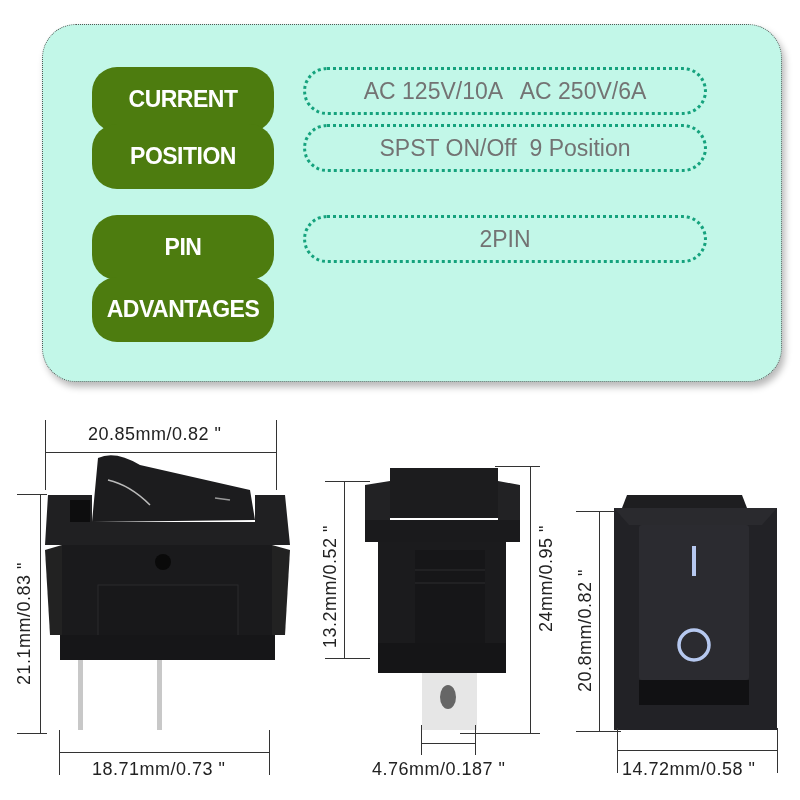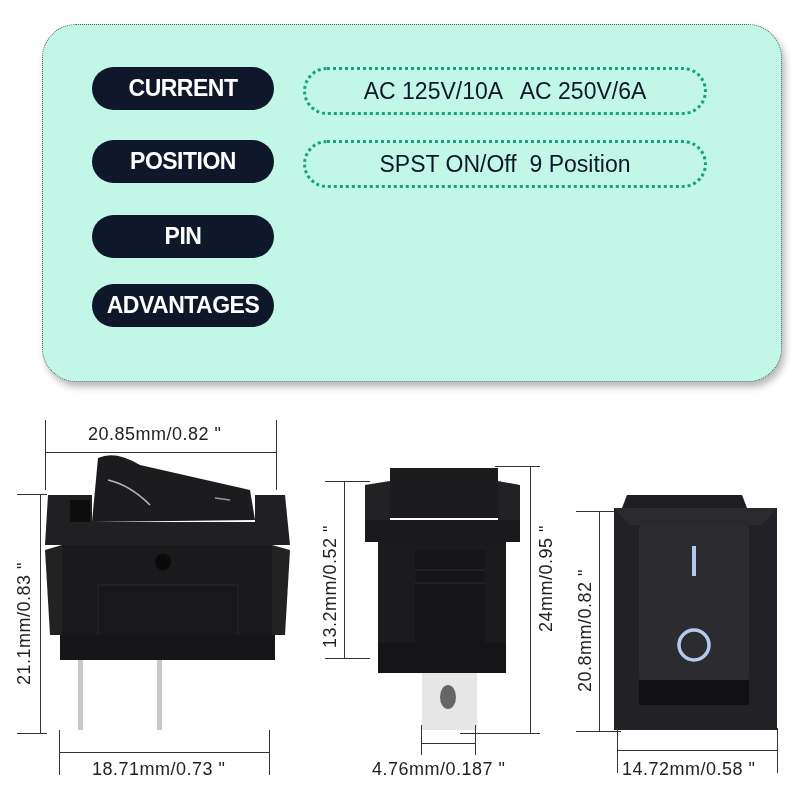--- a/index.html
+++ b/index.html
@@ -9,58 +9,59 @@
   
   .panel {
     position: absolute; left: 42px; top: 24px; width: 740px; height: 358px;
     background: #c2f7e8;
     border: 1px dotted #555;
     border-radius: 34px;
     box-shadow: 3px 5px 7px rgba(0,0,0,0.28);
   }
   .row { position: absolute; left: 0; width: 740px; height: 50px; }
   .pill {
-    position: absolute; left: 49px; width: 182px; height: 43px;
-    background: #0f172a; border-radius: 25px;
+    position: absolute; left: 49px; width: 182px; height: 65px;
+    background: #4d7c0f; border-radius: 25px;
     color: #fff; font-weight: bold; font-size: 23px;
     display: flex; align-items: center; justify-content: center;
     letter-spacing: -0.5px;
   }
   .val {
     position: absolute; left: 260px; width: 404px; height: 48px;
     border: 3px dotted #15a27d; border-radius: 24px;
-    color: #0f172a; font-size: 23px;
+    color: #737373; font-size: 23px;
     display: flex; align-items: center; justify-content: center;
     white-space: pre;
   }
 
   
   .dim { position: absolute; color: #222; font-size: 18px; white-space: pre; letter-spacing: 0.5px; }
   .vdim { position: absolute; color: #222; font-size: 18px; white-space: pre; letter-spacing: 0.5px;
           transform-origin: left top; transform: rotate(-90deg); }
   .line { position: absolute; background: #333; }
 
   .sw { position: absolute; }
 </style>
 </head>
 <body>
 
 <div class="panel">
   <div class="row" style="top:42px;">
     <div class="pill">CURRENT</div>
     <div class="val">AC 125V/10A   AC 250V/6A</div>
   </div>
-  <div class="row" style="top:115px;">
+  <div class="row" style="top:99px;">
     <div class="pill">POSITION</div>
     <div class="val">SPST ON/Off  9 Position</div>
   </div>
   <div class="row" style="top:190px;">
     <div class="pill">PIN</div>
+    <div class="val">2PIN</div>
   </div>
-  <div class="row" style="top:259px;">
+  <div class="row" style="top:252px;">
     <div class="pill">ADVANTAGES</div>
   </div>
 </div>
 
 <div>
   <div class="line" style="left:45px;top:420px;width:1px;height:70px;"></div>
   <div class="line" style="left:276px;top:420px;width:1px;height:70px;"></div>
   <div class="line" style="left:45px;top:452px;width:232px;height:1px;"></div>
   <div class="dim" style="left:88px;top:424px;">20.85mm/0.82 "</div>
 

